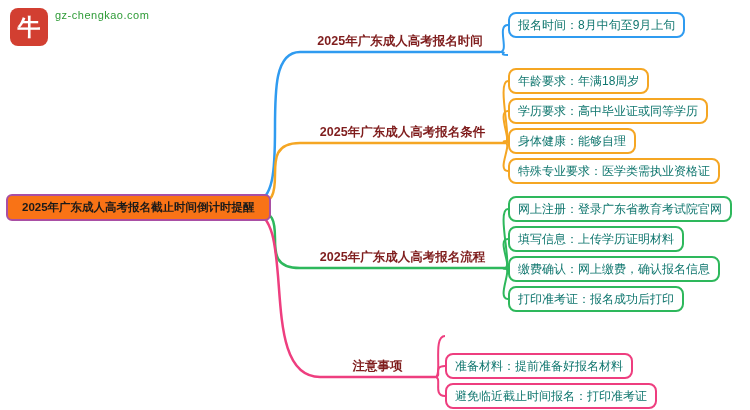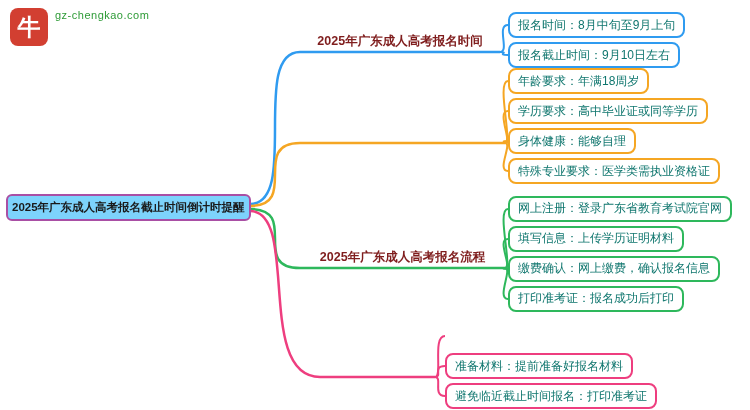--- a/index.html
+++ b/index.html
@@ -8,32 +8,32 @@
   .canvas { position:relative; width:750px; height:410px; background:#fff; overflow:hidden; }
   .links { position:absolute; left:0; top:0; }
 
   .logo { position:absolute; left:10px; top:8px; display:flex; gap:7px; align-items:flex-start; }
   .logo-icon { width:38px; height:38px; background:#d23f31; color:#fff; border-radius:8px;
                display:flex; align-items:center; justify-content:center; font-size:23px; font-weight:700; }
   .logo-title { color:#2e9b37; font-weight:700; font-size:15px; line-height:20px; white-space:nowrap; }
   .logo-reg { font-size:9px; vertical-align:super; color:#2e9b37; }
   .logo-domain { color:#2e9b37; font-size:11px; letter-spacing:.5px; line-height:15px; }
 
-  .root-node { position:absolute; left:6px; top:194px; background:#7dd3fc; border:2px solid #a94fa4;
-               border-radius:6px; padding:4px 4px; font-size:11.5px; font-weight:700; color:#1a1a1a;
+  .root-node { position:absolute; left:6px; top:194px; background:#f97316; border:2px solid #a94fa4;
+               border-radius:6px; padding:4px 14px; font-size:11.5px; font-weight:700; color:#1a1a1a;
                line-height:15px; white-space:nowrap; }
 
   .branch-label { position:absolute; font-size:12.5px; font-weight:700; color:#7f1d1d;
                   text-align:center; white-space:nowrap; line-height:16px; }
 
   .leaf { position:absolute; background:#fff; border:2px solid #999; border-radius:8px;
           padding:2px 8px; font-size:12px; line-height:18px; color:#0f766e; white-space:nowrap; }
   .c-blue   { border-color:#2f9bf0; }
   .c-orange { border-color:#f5a623; }
-  .c-green  { border-color:#2eb85c;font-family:Liberation Mono, monospace; }
+  .c-green  { border-color:#2eb85c; }
   .c-pink   { border-color:#ee3e7f; }
 </style>
 </head>
 <body>
 
 <div class="canvas">
 
   <svg class="links" width="750" height="410" viewBox="0 0 750 410" fill="none">
     <g stroke="#2f9bf0">
       <path d="M250,204 C300,204 250,52 300,52 H500" stroke-width="2.5"></path>
@@ -66,29 +66,30 @@
     <div class="logo-icon">牛</div>
     <div>
       <div class="logo-domain">gz-chengkao.com</div>
     </div>
   </div>
 
   <div class="root-node">2025年广东成人高考报名截止时间倒计时提醒</div>
 
   <div class="branch-label" style="left:300px; top:33px; width:200px;">2025年广东成人高考报名时间</div>
   <div class="leaf c-blue" style="left:508px; top:12px;">报名时间：8月中旬至9月上旬</div>
-  <div class="leaf c-blue" style="left:508px; top:42px;">报名截止时间：9月10日左右</div>
 
+  <div class="branch-label" style="left:300px; top:124px; width:205px;">2025年广东成人高考报名条件</div>
   <div class="leaf c-orange" style="left:508px; top:68px;">年龄要求：年满18周岁</div>
   <div class="leaf c-orange" style="left:508px; top:98px;">学历要求：高中毕业证或同等学历</div>
   <div class="leaf c-orange" style="left:508px; top:128px;">身体健康：能够自理</div>
   <div class="leaf c-orange" style="left:508px; top:158px;">特殊专业要求：医学类需执业资格证</div>
 
   <div class="branch-label" style="left:300px; top:249px; width:205px;">2025年广东成人高考报名流程</div>
   <div class="leaf c-green" style="left:508px; top:196px;">网上注册：登录广东省教育考试院官网</div>
   <div class="leaf c-green" style="left:508px; top:226px;">填写信息：上传学历证明材料</div>
   <div class="leaf c-green" style="left:508px; top:256px;">缴费确认：网上缴费，确认报名信息</div>
   <div class="leaf c-green" style="left:508px; top:286px;">打印准考证：报名成功后打印</div>
 
+  <div class="branch-label" style="left:320px; top:358px; width:115px;">注意事项</div>
   <div class="leaf c-pink" style="left:445px; top:353px;">准备材料：提前准备好报名材料</div>
   <div class="leaf c-pink" style="left:445px; top:383px;">避免临近截止时间报名：打印准考证</div>
 
 </div>
 
 </body></html>

